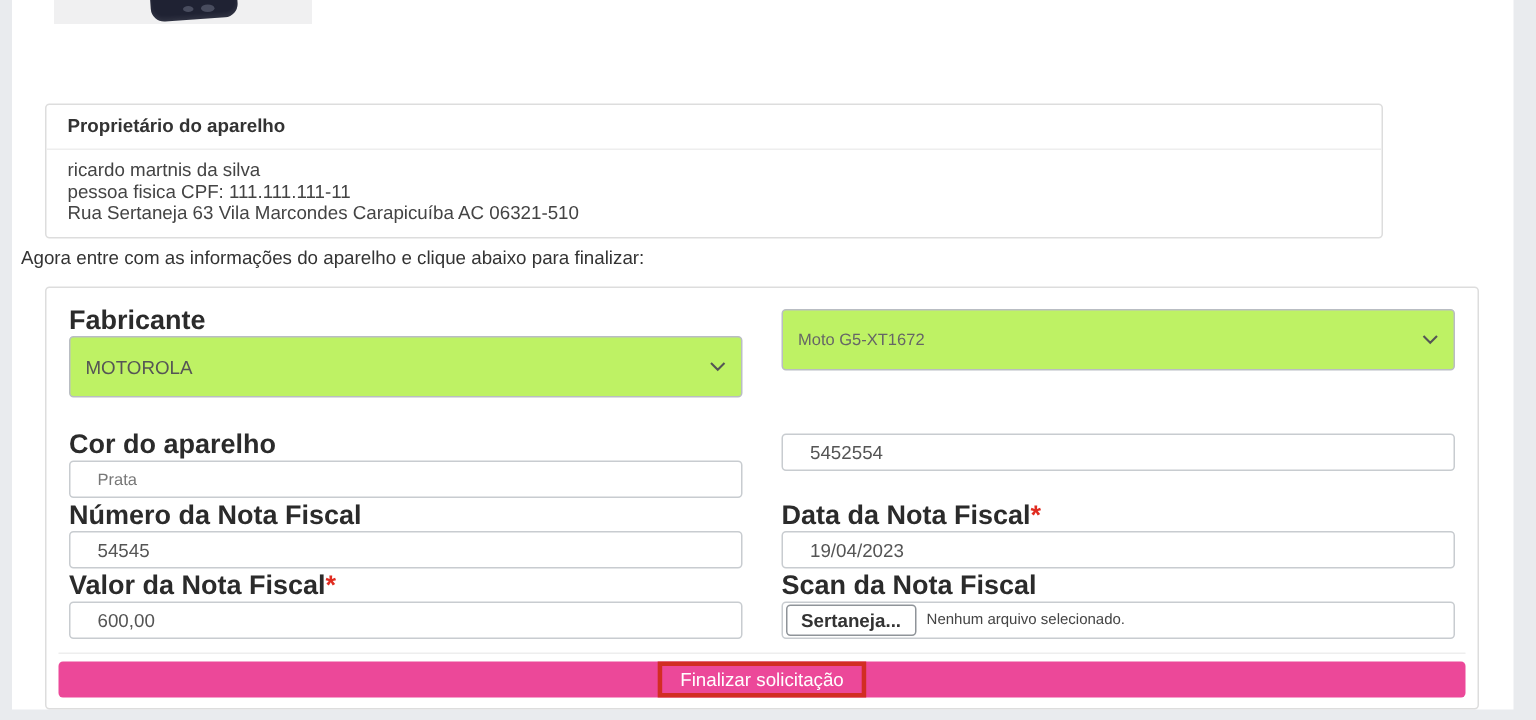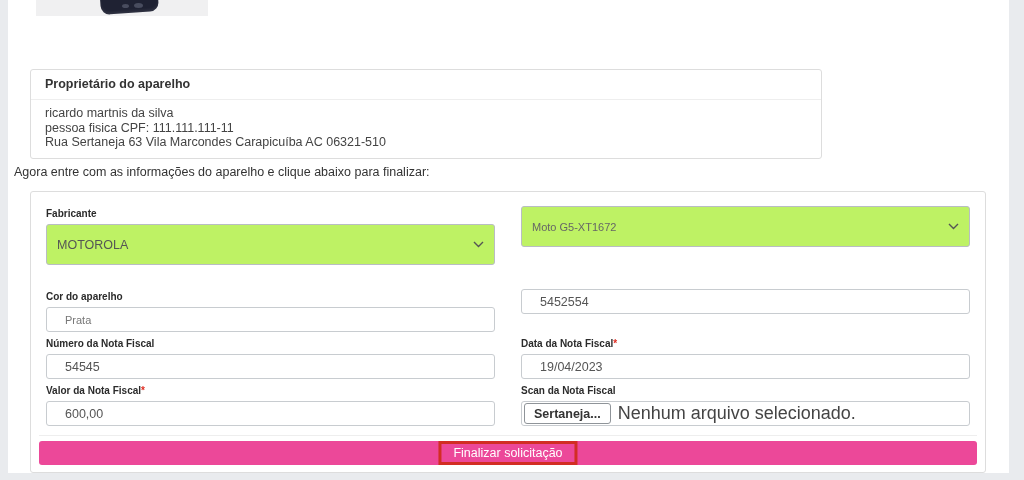--- a/index.html
+++ b/index.html
@@ -31,21 +31,21 @@
   .glare { position: absolute; background: #5a5e70; border-radius: 50%; opacity: .7; }
   .glare.g1 { left: 86px; top: 4px; width: 7px; height: 4px; }
   .glare.g2 { left: 98px; top: 3px; width: 9px; height: 5px; }
 
   .page-title {
     position: absolute; left: 7px; top: 26px;
     font-size: 15.5px; color: #4a4a4a;
   }
 
   .owner-panel {
-    position: absolute; left: 22px; top: 69px; width: 792px;
+    position: absolute; left: 22px; top: 69px; width: 892px;
     background: #fff; border: 1px solid #dddddd; border-radius: 3px;
   }
   .owner-header {
     padding: 7px 14px; font-size: 12.5px; font-weight: bold; color: #333;
     line-height: 15px; border-bottom: 1px solid #eeeeee;
   }
   .owner-body { padding: 6px 14px 8px; font-size: 12.5px; color: #444; line-height: 14.5px; }
 
   .intro {
     position: absolute; left: 6px; top: 165px;
@@ -56,21 +56,21 @@
     position: absolute; left: 22px; top: 191px; width: 956px;
     background: #fff; border: 1px solid #dddddd; border-radius: 3px;
     padding: 14px 8px 7px;
   }
   .fields { padding: 0 7px; }
   .form-row { display: flex; gap: 26px; }
   .row-selects { margin-bottom: 24px; }
   .row-tight { margin-bottom: 4px; }
   .field { flex: 1; min-width: 0; }
   .field-label {
-    display: block; font-size: 10px; font-weight: bold; color: #2b2b2b;
+    display: block; font-size: 18px; font-weight: bold; color: #2b2b2b;
     line-height: 15px; margin-bottom: 3px;
   }
   .req { color: #e02b20; }
 
   .select-box {
     height: 41px; background: #bef264;
     border: 1px solid #b9bdc3; border-radius: 3px;
     display: flex; align-items: center; justify-content: space-between;
     padding: 0 10px; font-size: 12.5px; color: #555; cursor: pointer;
   }
@@ -89,21 +89,21 @@
     height: 25px; background: #fff;
     border: 1px solid #c8ccd0; border-radius: 3px;
     display: flex; align-items: center; padding: 0 2px;
   }
   .browse-btn {
     height: 21px; padding: 0 9px;
     background: #fff; border: 1px solid #8f9499; border-radius: 3px;
     font-family: "Liberation Sans", sans-serif;
     font-size: 12.5px; font-weight: bold; color: #333; cursor: pointer;
   }
-  .file-status { margin-left: 7px; font-size: 18px; color: #444; }
+  .file-status { margin-left: 7px; font-size: 10px; color: #444; }
 
   .divider { border-top: 1px solid #eeeeee; margin-top: 9px; }
 
   .submit-btn {
     position: relative; width: 100%; height: 24px; margin-top: 5px;
     background: #ec4899; border: none; border-radius: 3px;
     color: #ffffff; font-size: 12.5px;
     font-family: "Liberation Sans", sans-serif;
     display: flex; align-items: center; justify-content: center;
     cursor: pointer;

